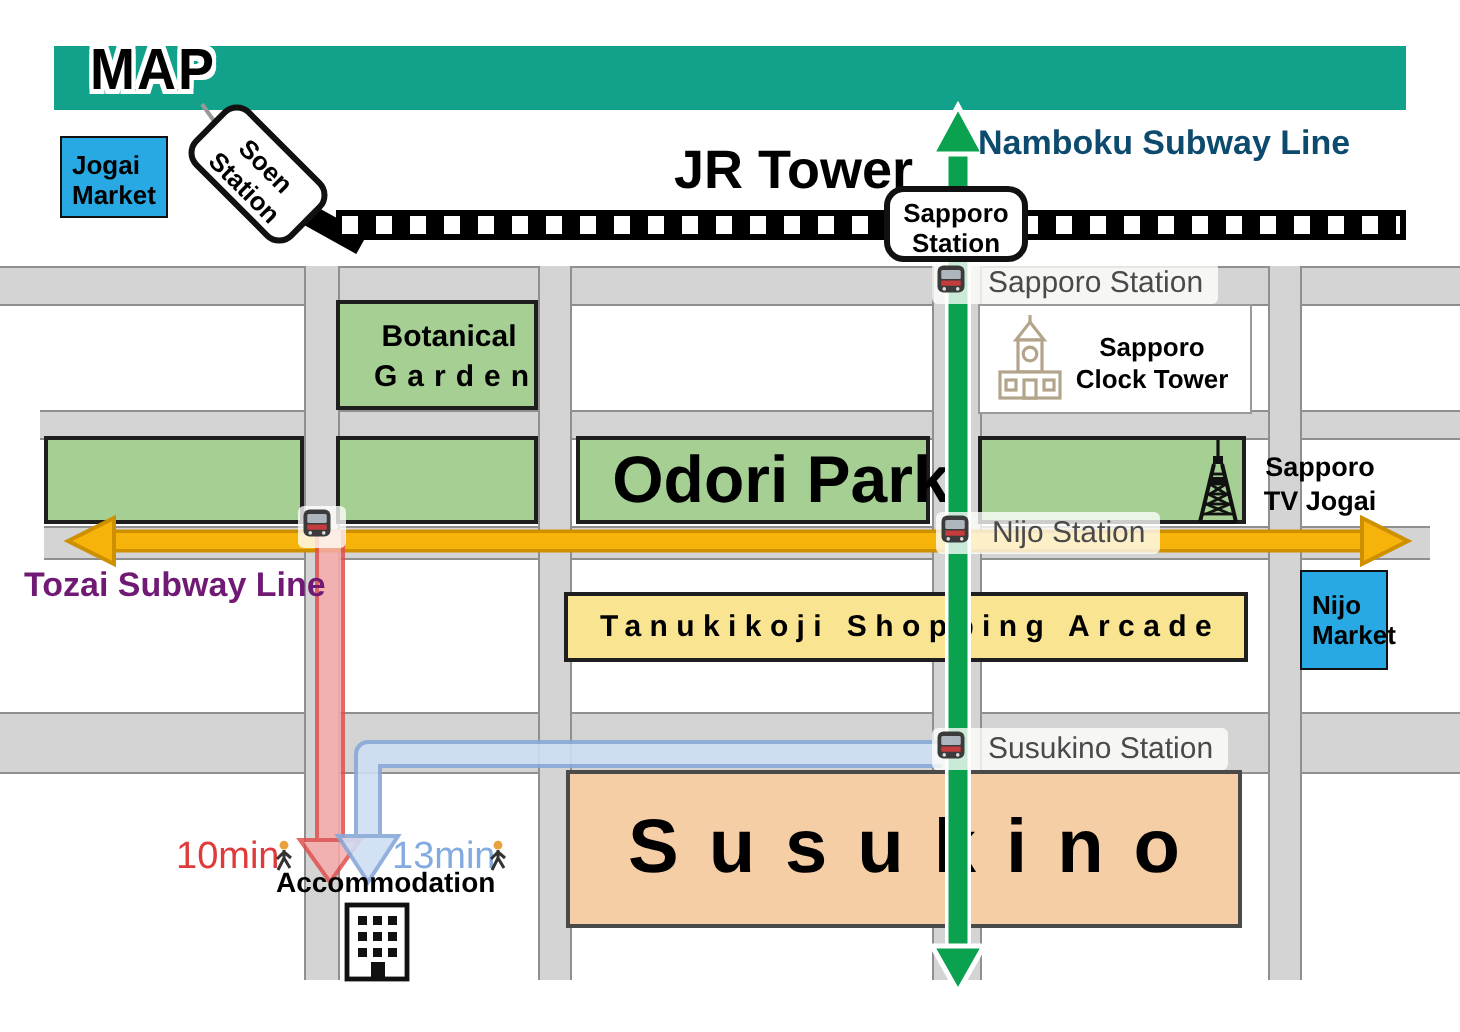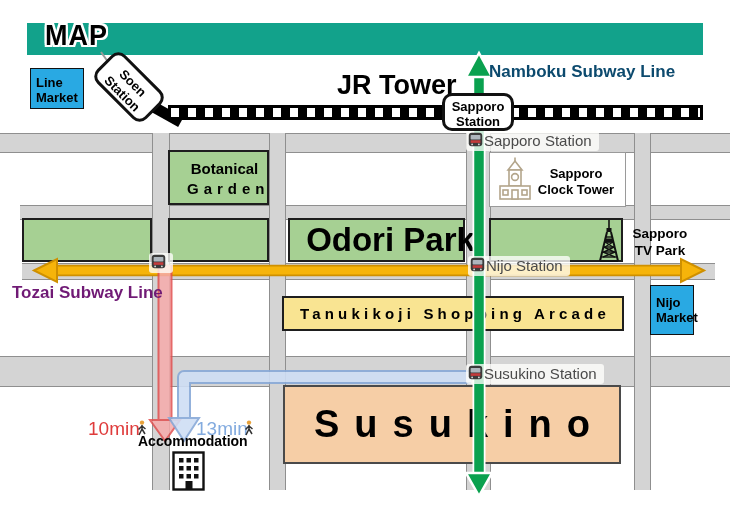--- a/index.html
+++ b/index.html
@@ -18,21 +18,21 @@
   .banner { position:absolute; left:27px; top:23px; width:676px; height:32px; background:#12a28b; z-index:2; }
   .map-title { position:absolute; left:18px; top:-3px; font-size:27px; font-weight:900; color:#000;
                letter-spacing:1px; transform:scaleY(1.08);
                text-shadow:-2px -2px 0 #fff,2px -2px 0 #fff,-2px 2px 0 #fff,2px 2px 0 #fff,0 2px 0 #fff,0 -2px 0 #fff,2px 0 0 #fff,-2px 0 0 #fff; }
   .rail { position:absolute; left:168px; top:105px; width:529px; height:9px; border:3px solid #000;
           background:repeating-linear-gradient(90deg,#fff 0 8px,#000 8px 17px); z-index:3; }
   .rail-diag { position:absolute; left:145px; top:96px; width:44px; height:11px; background:#000;
                transform:rotate(29deg); transform-origin:left top; z-index:3; }
   .badge { position:absolute; background:#fff; border:3px solid #111; border-radius:10px; text-align:center;
            font-weight:bold; font-size:13px; line-height:1.18; color:#000; z-index:7; box-sizing:border-box; }
-  .station-label { position:absolute; display:flex; gap:1px;
+  .station-label { position:absolute; display:flex; align-items:center; gap:11px;
                    background:rgba(255,255,252,0.78); border-radius:3px; padding:1px 7px 1px 2px;
                    font-size:15px; color:#4a4a4a; white-space:nowrap; z-index:6; }
   .biglabel { position:absolute; font-weight:bold; color:#000; z-index:4; }
   svg.overlay { position:absolute; left:0; top:0; z-index:5; pointer-events:none; }
   .minlabel { position:absolute; font-size:19px; z-index:6; white-space:nowrap; }
   .landmark-text { position:absolute; font-weight:bold; font-size:13px; line-height:1.25; color:#000;
                    text-align:center; z-index:6; }
 </style>
 </head>
 <body>
@@ -44,21 +44,21 @@
 <div class="road v" style="left:152px;top:133px;width:16px;height:357px"></div>
 <div class="road v" style="left:269px;top:133px;width:15px;height:357px"></div>
 <div class="road v" style="left:466px;top:133px;width:23px;height:357px"></div>
 <div class="road v" style="left:634px;top:133px;width:15px;height:357px"></div>
 
 <div class="banner">
   <div class="map-title">MAP</div>
 </div>
 
 <div class="bluebox" style="left:30px;top:68px;width:54px;height:41px">
-  <div>Line</div>
+  <div>Jogai</div>
   <div>Market</div>
 </div>
 
 <div class="greenbox" style="left:168px;top:150px;width:101px;height:55px">
   <div style="text-align:center;font-weight:bold;font-size:15px;line-height:1.3;padding-top:7px">
     <div>Botanical</div>
     <div style="letter-spacing:5px;margin-left:5px">Garden</div>
   </div>
 </div>
 
@@ -108,21 +108,21 @@
         <line x1="18" y1="27" x2="8" y2="32"></line>
       <line x1="7" y1="32" x2="19" y2="37"></line>
         <line x1="19" y1="32" x2="7" y2="37"></line>
     </g>
     <rect x="9" y="18.5" width="8" height="4" fill="#111"></rect>
     <line x1="4" y1="41" x2="22" y2="41" stroke="#111" stroke-width="2"></line>
   </svg>
 </span>
 <div class="landmark-text" style="left:617px;top:226px;width:86px;font-size:13.5px">
   <div>Sapporo</div>
-  <div>TV Park</div>
+  <div>TV Jogai</div>
 </div>
 
 <div class="abs" style="left:282px;top:296px;width:342px;height:35px;background:#f9e492;border:2px solid #1e1e1e;box-sizing:border-box;z-index:2;
             display:flex;align-items:center;justify-content:center">
   <span style="font-weight:bold;font-size:15px;letter-spacing:4.2px;padding-left:4px">Tanukikoji Shopping Arcade</span>
 </div>
 
 <div class="bluebox" style="left:650px;top:285px;width:44px;height:50px;padding-top:9px">
   <div>Nijo</div>
   <div>Market</div>

